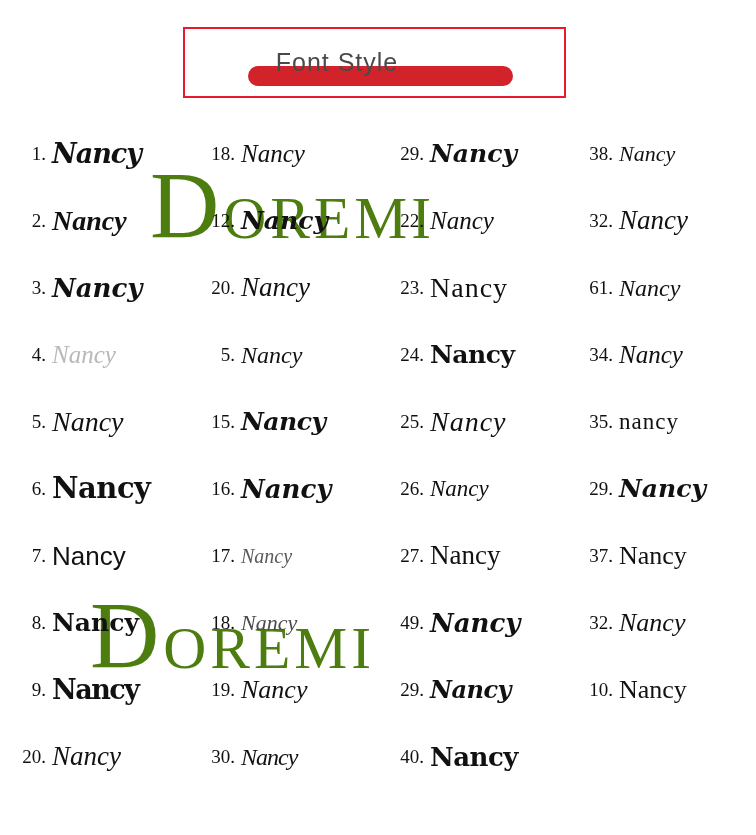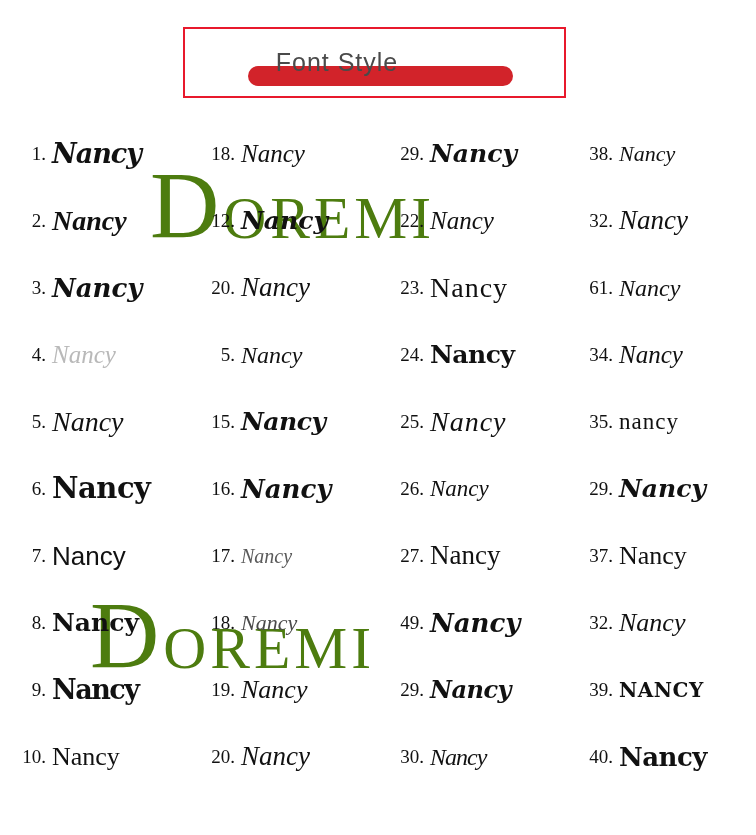--- a/index.html
+++ b/index.html
@@ -317,24 +317,20 @@
       <span class="name s9">Nancy</span>
     </div>
   <div class="cell">
       <span class="num">19.</span>
       <span class="name s19">Nancy</span>
     </div>
   <div class="cell">
       <span class="num">29.</span>
       <span class="name s29">Nancy</span>
     </div>
-  <div class="cell">
-      <span class="num">39.</span>
-      <span class="name s39">NANCY</span>
-    </div>
 
   <div class="cell">
       <span class="num">10.</span>
       <span class="name s10">Nancy</span>
     </div>
   <div class="cell">
       <span class="num">20.</span>
       <span class="name s20">Nancy</span>
     </div>
   <div class="cell">

